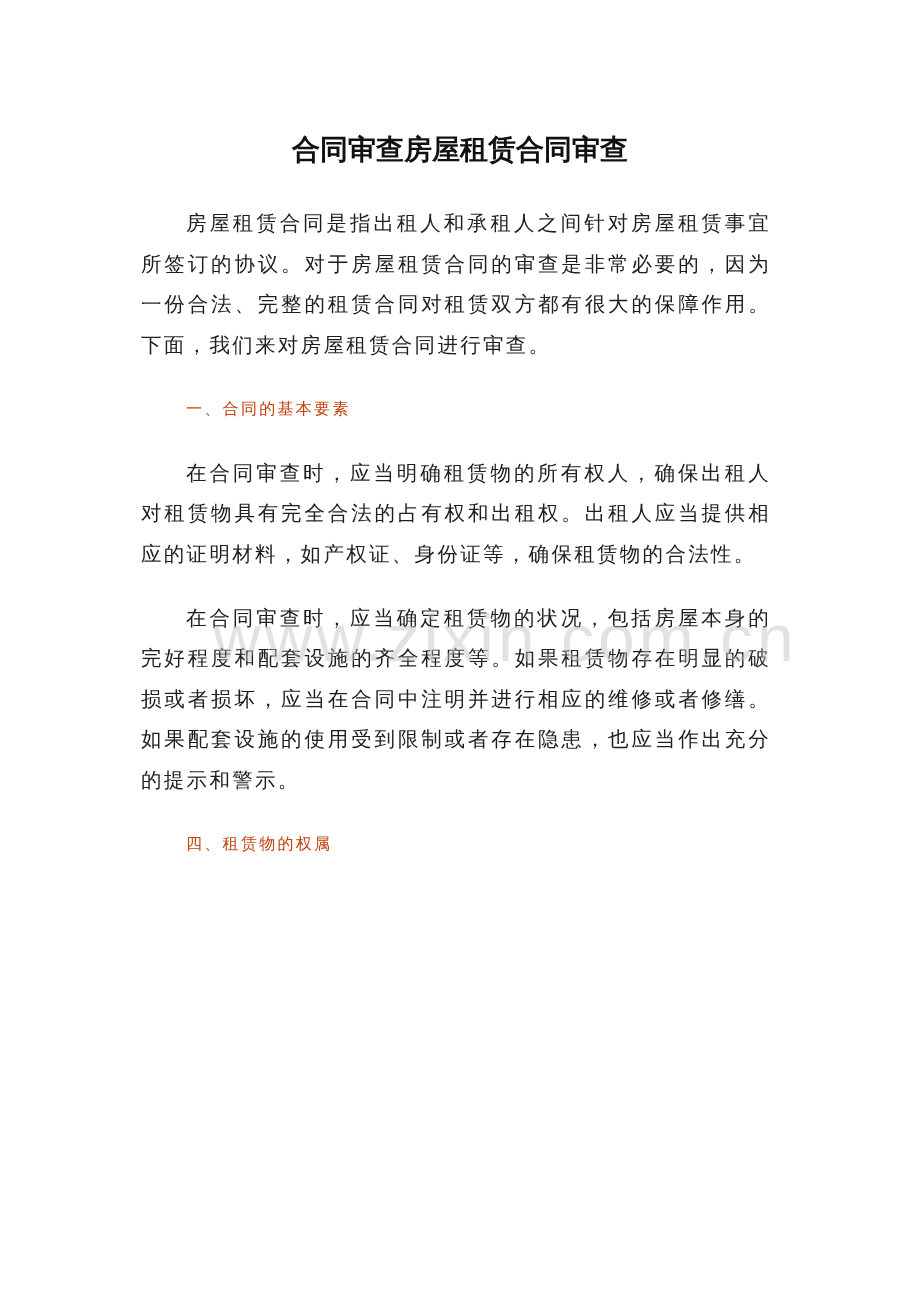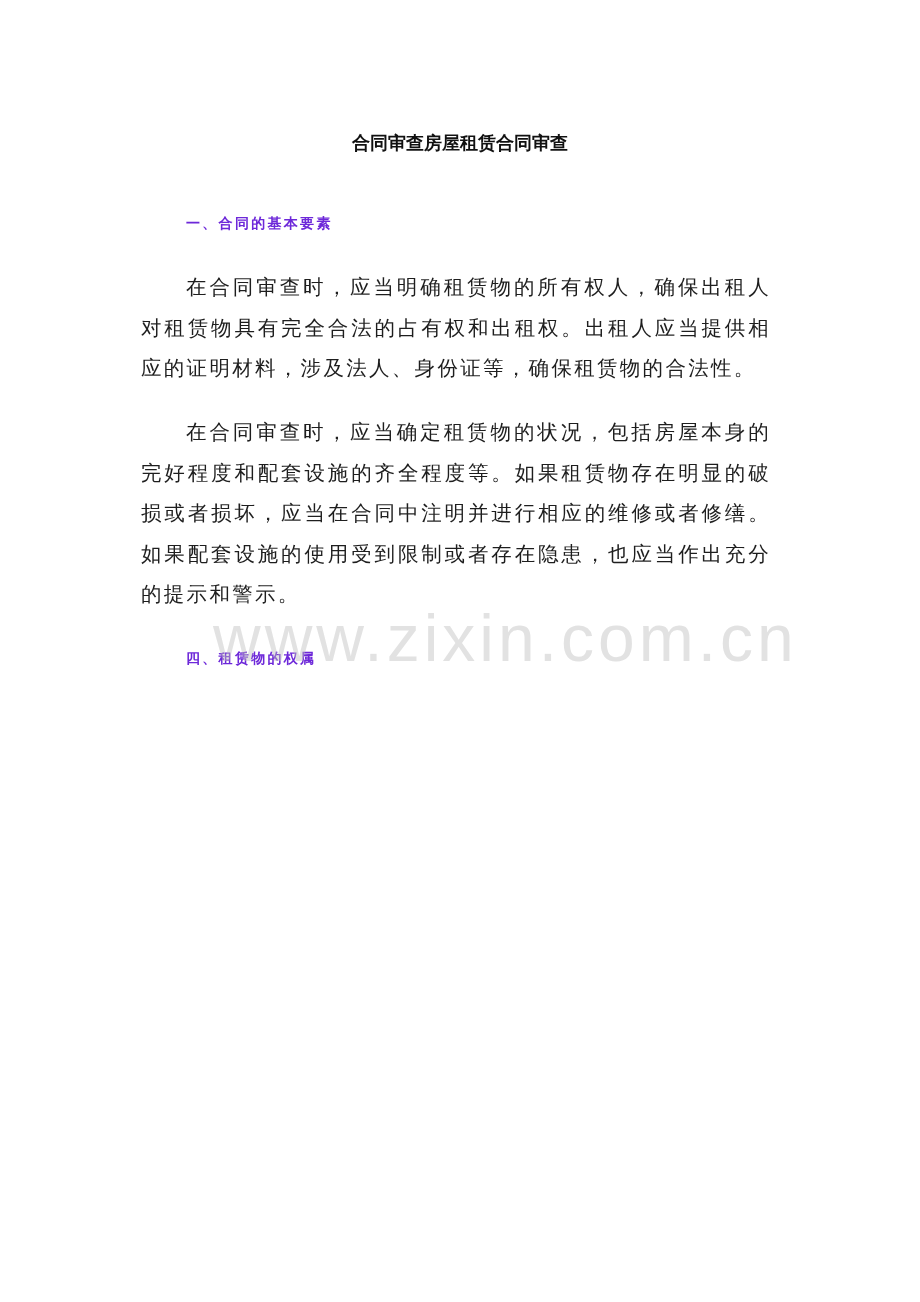--- a/index.html
+++ b/index.html
@@ -20,21 +20,21 @@
     left: 0; top: 0;
     width: 920px;
     height: 1302px;
   }
   .title {
     position: absolute;
     top: 131px;
     left: 0;
     width: 920px;
     text-align: center;
-    font-size: 18px;
+    font-size: 28px;
     font-weight: bold;
     letter-spacing: 0px;
     color: #111;
   }
   .content {
     position: absolute;
     left: 141px;
     top: 203px;
     width: 630px;
   }
@@ -42,47 +42,47 @@
     font-size: 20.5px;
     line-height: 40.5px;
     letter-spacing: 2.3px;
     text-indent: 45px;
     margin: 0 0 23.5px 0;
     text-align: justify;
     color: #1e1e1e;
     font-weight: 300;
   }
   .heading {
-    font-size: 14px;
+    font-size: 16px;
     line-height: 40.5px;
     letter-spacing: 2.3px;
     text-indent: 45px;
     margin: 0 0 23.5px 0;
-    color: #6d28d9;
-    font-weight: bold;
+    color: #c2410c;
   }
   .watermark {
     position: absolute;
     left: 213px;
     top: 600px;
     font-family: "Liberation Sans", sans-serif;
     font-size: 66px;
     letter-spacing: 4px;
     color: rgba(190,190,190,0.45);
     pointer-events: none;
     white-space: nowrap;
   }
 </style>
 </head>
 <body>
 
 <div class="page">
   <div class="title">合同审查房屋租赁合同审查</div>
 
   <div class="content">
+    <p class="para">房屋租赁合同是指出租人和承租人之间针对房屋租赁事宜所签订的协议。对于房屋租赁合同的审查是非常必要的，因为一份合法、完整的租赁合同对租赁双方都有很大的保障作用。下面，我们来对房屋租赁合同进行审查。</p>
     <p class="heading">一、合同的基本要素</p>
-    <p class="para">在合同审查时，应当明确租赁物的所有权人，确保出租人对租赁物具有完全合法的占有权和出租权。出租人应当提供相应的证明材料，涉及法人、身份证等，确保租赁物的合法性。</p>
+    <p class="para">在合同审查时，应当明确租赁物的所有权人，确保出租人对租赁物具有完全合法的占有权和出租权。出租人应当提供相应的证明材料，如产权证、身份证等，确保租赁物的合法性。</p>
     <p class="para">在合同审查时，应当确定租赁物的状况，包括房屋本身的完好程度和配套设施的齐全程度等。如果租赁物存在明显的破损或者损坏，应当在合同中注明并进行相应的维修或者修缮。如果配套设施的使用受到限制或者存在隐患，也应当作出充分的提示和警示。</p>
     <p class="heading">四、租赁物的权属</p>
   </div>
 
   <div class="watermark">www.zixin.com.cn</div>
 </div>
 
 </body></html>

